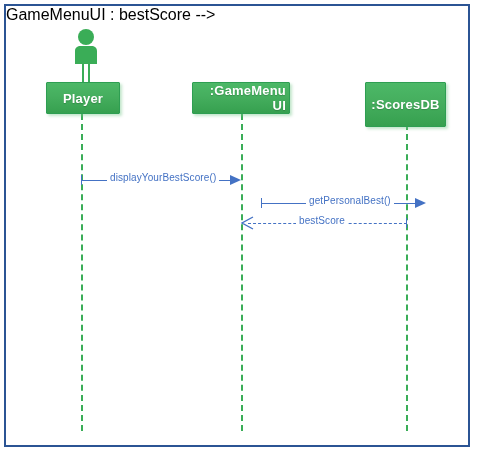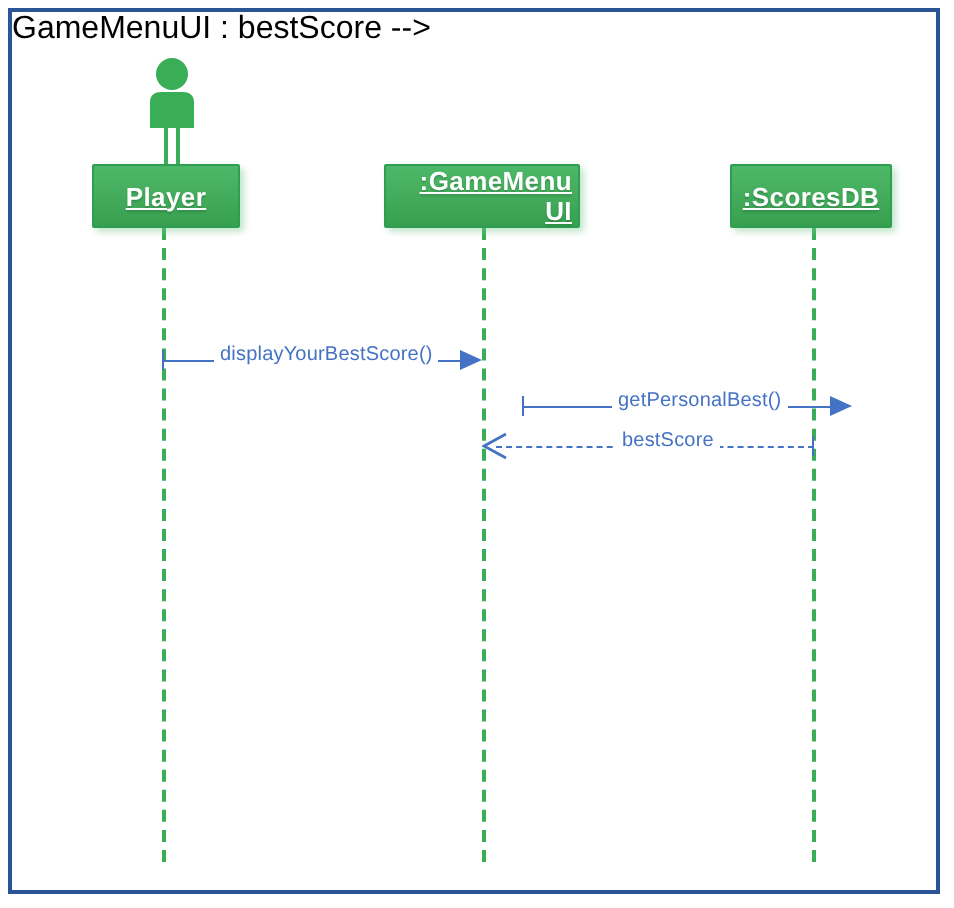--- a/index.html
+++ b/index.html
@@ -43,21 +43,20 @@
     color: #ffffff;
     font-weight: bold;
     font-size: 13px;
     line-height: 15px;
     display: flex;
     align-items: center;
     justify-content: center;
     text-align: center;
     letter-spacing: 0.2px;
     text-shadow: 0 1px 1px rgba(0,0,0,0.18);
-    text-decoration: underline;
   }
   .lifeline-box .box-label {
     display: block;
     width: 100%;
     padding: 0 3px;
     box-sizing: border-box;
     word-break: break-word;
   }
   
   .lifeline {
@@ -133,21 +132,21 @@
 
     
     <div class="lifeline-box" style="left:40px; top:76px; width:74px; height:32px;">
       <span class="box-label">Player</span>
     </div>
 
     <div class="lifeline-box" style="left:186px; top:76px; width:98px; height:32px;text-align:right;">
       <span class="box-label"><span>:GameMenu</span><br><span>UI</span></span>
     </div>
 
-    <div class="lifeline-box" style="left:359px; top:76px; width:81px; height:32px;">
+    <div class="lifeline-box" style="left:359px; top:76px; width:81px; height:45px;">
       <span class="box-label">:ScoresDB</span>
     </div>
 
     
     <div class="msg" style="left:75px; top:166px; width:161px;">
       <div class="endcap" style="left:0px; top:3px; height:10px;"></div>
       <div class="msg-line" style="width:150px;"></div>
       <div class="arrow-solid-right" style="left:149px;"></div>
       <div class="msg-label" style="left:26px;">displayYourBestScore()</div>
     </div>
@@ -162,17 +161,17 @@
 
      GameMenuUI : bestScore --&gt;
     <div class="msg" style="left:235px; top:209px; width:166px;">
       <div class="msg-line dashed" style="left:7px; width:159px;"></div>
       <div class="endcap" style="left:165px; top:3px; height:10px;"></div>
       <div class="arrow-open-left" style="left:0px;">
         <svg width="14" height="16" viewBox="0 0 14 16" xmlns="http://www.w3.org/2000/svg">
           <path d="M12 2 L1 8 L12 14" fill="none" stroke="#4472c4" stroke-width="1.4"></path>
         </svg>
       </div>
-      <div class="msg-label" style="left:55px;margin-left:12px;">bestScore</div>
+      <div class="msg-label" style="left:55px;">bestScore</div>
     </div>
 
   </div>
 </div>
 
 </body></html>

